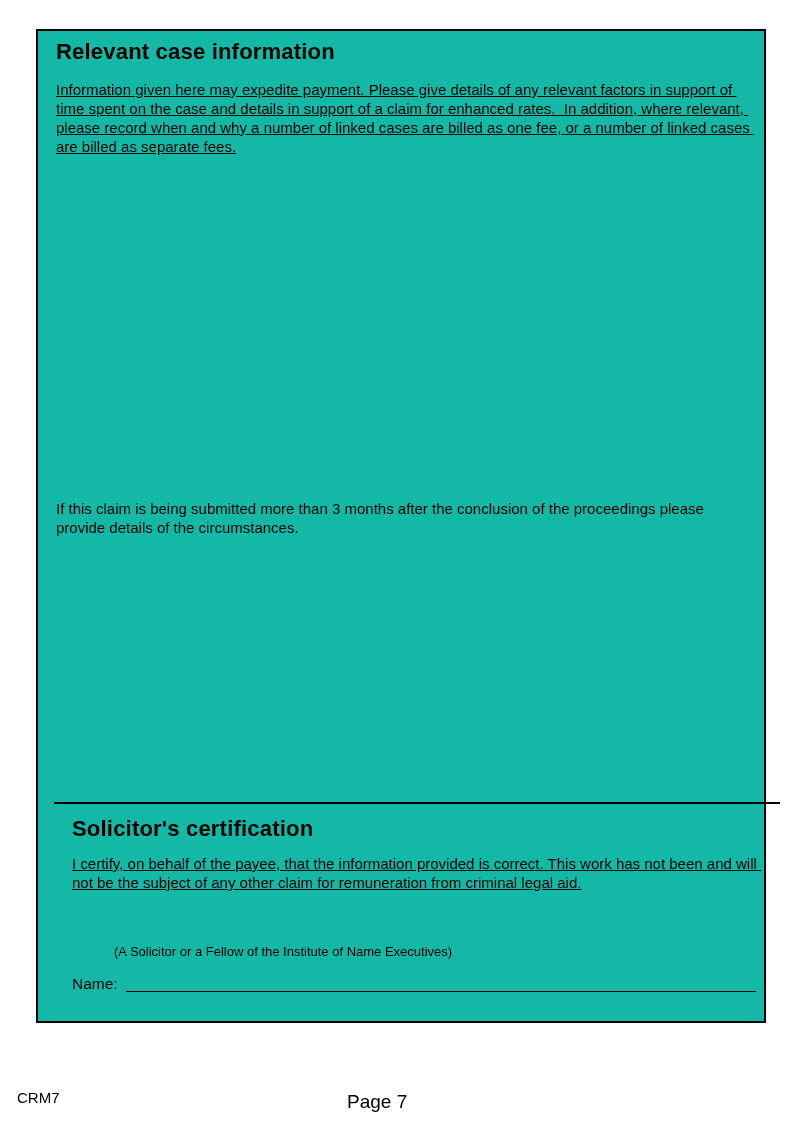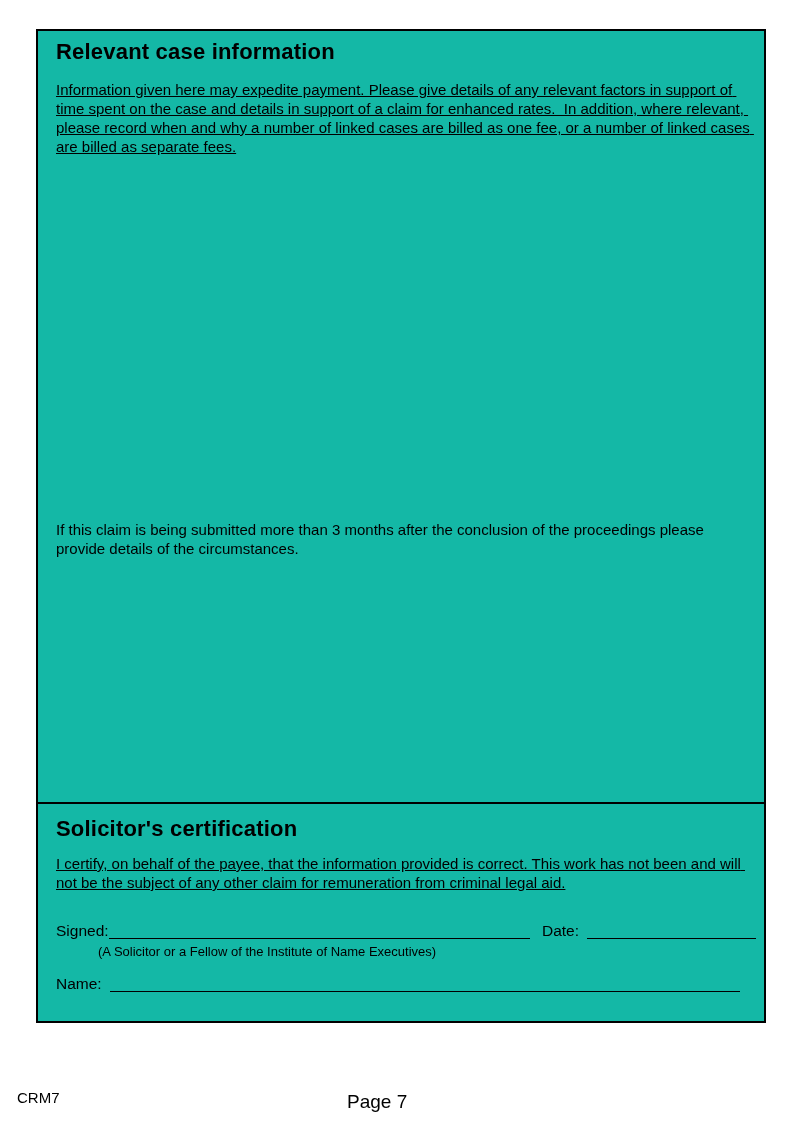--- a/index.html
+++ b/index.html
@@ -20,40 +20,40 @@
     height: 994px;
     border: 2px solid #000000;
     background: #14b8a6;
   }
   .section {
     position: absolute;
     left: 0;
     width: 726px;
   }
   .section-case { top: 0; height: 771px; }
-  .section-cert { top: 771px; height: 219px; border-top: 2px solid #000000; }
+  .section-cert { top: 771px; height: 219px; border-top: 2px solid #000000; margin-left: 16px; }
   .box-title {
     position: absolute;
     left: 18px;
     font-size: 22px;
     font-weight: bold;
     letter-spacing: 0.2px;
     white-space: nowrap;
   }
   .para {
     position: absolute;
     left: 18px;
     width: 698px;
     font-size: 15px;
     line-height: 19px;
     white-space: pre-wrap;
   }
   .title-case { top: 8px; }
   .para-intro { top: 49px; text-decoration: underline; }
-  .para-late { top: 489px; }
+  .para-late { top: 468px; }
   .title-cert { top: 12px; }
   .para-statement { top: 50px; text-decoration: underline; }
   .writing-area {
     position: absolute;
     left: 4px;
     width: 718px;
     background: transparent;
   }
   .writing-area-1 { top: 150px; height: 332px; }
   .writing-area-2 { top: 548px; height: 218px; }
@@ -109,28 +109,20 @@
     <div class="para para-intro">Information given here may expedite payment. Please give details of any relevant factors in support of time spent on the case and details in support of a claim for enhanced rates.  In addition, where relevant, please record when and why a number of linked cases are billed as one fee, or a number of linked cases are billed as separate fees.</div>
     <div class="writing-area writing-area-1"></div>
     <div class="para para-late">If this claim is being submitted more than 3 months after the conclusion of the proceedings please provide details of the circumstances.</div>
     <div class="writing-area writing-area-2"></div>
   </div>
 
   <div class="section section-cert">
     <div class="box-title title-cert">Solicitor's certification</div>
     <div class="para para-statement">I certify, on behalf of the payee, that the information provided is correct. This work has not been and will not be the subject of any other claim for remuneration from criminal legal aid.</div>
 
-    <div class="sig-row sig-row-signed">
-      <span class="sig-label">Signed:</span>
-      <span class="sig-line line-signed"></span>
-      <span class="gap-12"></span>
-      <span class="sig-label">Date:</span>
-      <span class="gap-8"></span>
-      <span class="sig-line line-date"></span>
-    </div>
 
     <div class="sig-hint">(A Solicitor or a Fellow of the Institute of Name Executives)</div>
 
     <div class="sig-row sig-row-name">
       <span class="sig-label">Name:</span>
       <span class="gap-8"></span>
       <span class="sig-line line-name"></span>
     </div>
   </div>
 

